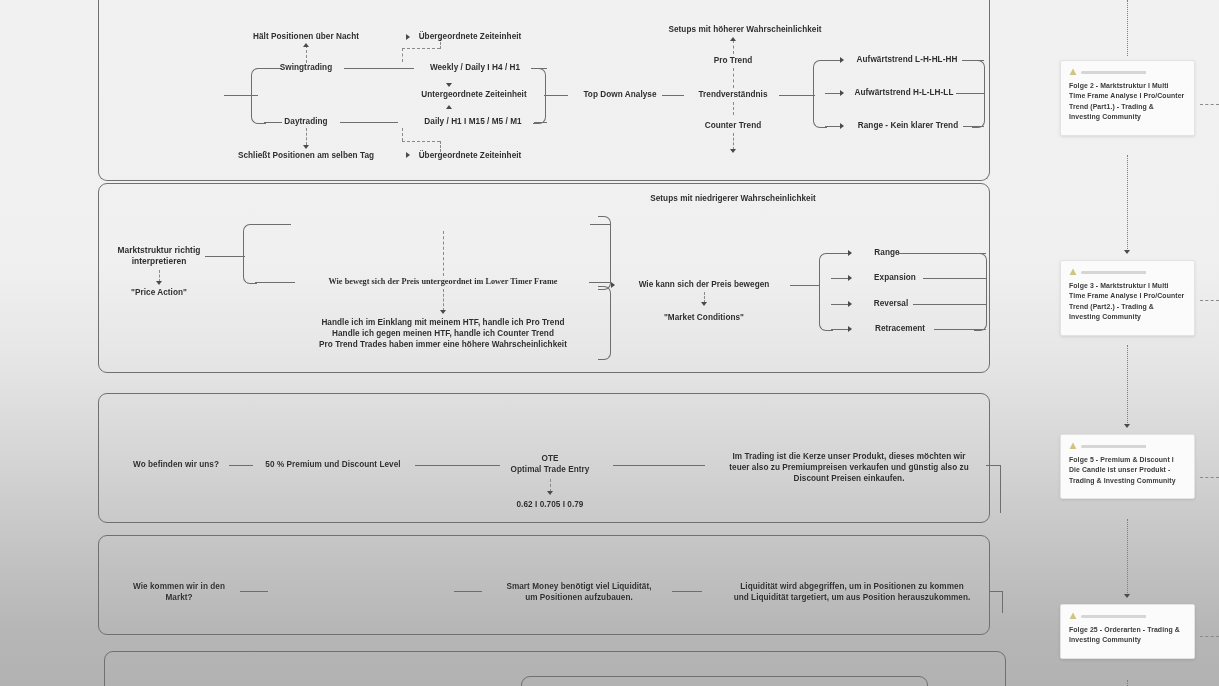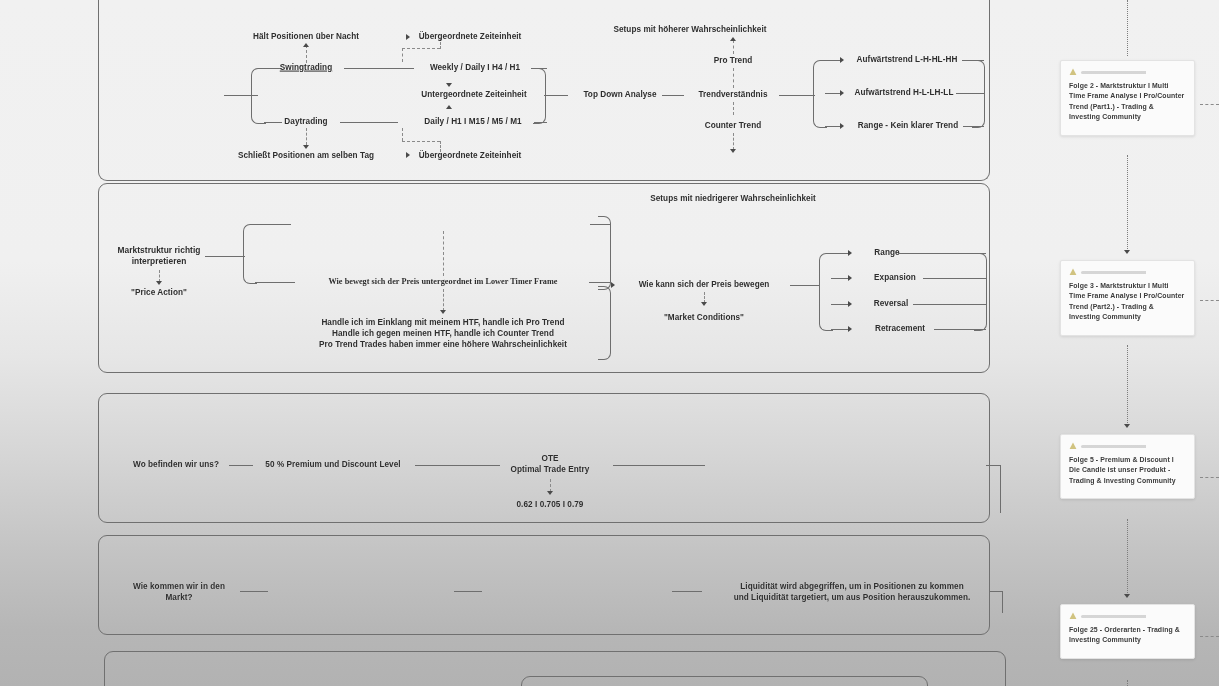--- a/index.html
+++ b/index.html
@@ -75,21 +75,21 @@
 
 <div id="canvas">
 
   <div class="frame" style="left:98px;top:-60px;width:890px;height:240px;border-top:none;border-radius:0 0 9px 9px;"></div>
 
   <div class="h" style="left:224px;top:95px;width:34px;"></div>
 
   <div class="br br-l" style="left:251px;top:68px;width:14px;height:54px;"></div>
 
   <div class="h" style="left:264px;top:68px;width:18px;"></div>
-  <div class="node" style="left:306px;top:68px;width:80px;text-decoration:underline;">Swingtrading</div>
+  <div class="node" style="left:306px;top:68px;width:80px;">Swingtrading</div>
   <div class="h" style="left:344px;top:68px;width:70px;"></div>
   <div class="node" style="left:475px;top:68px;width:130px;">Weekly / Daily I H4 / H1</div>
   <div class="h" style="left:531px;top:68px;width:16px;"></div>
 
   <div class="vd" style="left:306px;top:45px;height:18px;"></div>
   <div class="ar ar-up" style="left:303px;top:43px;"></div>
   <div class="node" style="left:306px;top:37px;width:150px;">Hält Positionen über Nacht</div>
 
   <div class="vd" style="left:402px;top:48px;height:14px;"></div>
   <div class="hd" style="left:402px;top:48px;width:38px;"></div>
@@ -122,21 +122,21 @@
 
   <div class="node" style="left:620px;top:95px;width:86px;">Top Down Analyse</div>
   <div class="h" style="left:662px;top:95px;width:22px;"></div>
   <div class="node" style="left:733px;top:95px;width:90px;">Trendverständnis</div>
   <div class="h" style="left:779px;top:95px;width:36px;"></div>
 
   <div class="vd" style="left:733px;top:68px;height:20px;"></div>
   <div class="node" style="left:733px;top:61px;width:70px;">Pro Trend</div>
   <div class="vd" style="left:733px;top:40px;height:14px;"></div>
   <div class="ar ar-up" style="left:730px;top:37px;"></div>
-  <div class="node" style="left:690px;top:30px;width:200px;">Setups mit höherer Wahrscheinlichkeit</div>
+  <div class="node" style="left:745px;top:30px;width:200px;">Setups mit höherer Wahrscheinlichkeit</div>
 
   <div class="vd" style="left:733px;top:102px;height:13px;"></div>
   <div class="node" style="left:733px;top:126px;width:70px;">Counter Trend</div>
   <div class="vd" style="left:733px;top:133px;height:17px;"></div>
   <div class="ar ar-dn" style="left:730px;top:149px;"></div>
   <div class="node" style="left:733px;top:159px;width:210px;margin-top:40px;">Setups mit niedrigerer Wahrscheinlichkeit</div>
 
   <div class="br br-l" style="left:813px;top:60px;width:13px;height:66px;"></div>
 
   <div class="h" style="left:825px;top:60px;width:16px;"></div>
@@ -220,29 +220,34 @@
   <div class="node" style="left:176px;top:465px;width:110px;">Wo befinden wir uns?</div>
   <div class="h" style="left:229px;top:465px;width:24px;"></div>
   <div class="node" style="left:333px;top:465px;width:170px;">50 % Premium und Discount Level</div>
   <div class="h" style="left:415px;top:465px;width:85px;"></div>
   <div class="node" style="left:550px;top:465px;width:120px;">OTE
 Optimal Trade Entry</div>
   <div class="vd" style="left:550px;top:479px;height:13px;"></div>
   <div class="ar ar-dn" style="left:547px;top:491px;"></div>
   <div class="node" style="left:550px;top:505px;width:110px;">0.62 I 0.705 I 0.79</div>
   <div class="h" style="left:613px;top:465px;width:92px;"></div>
+  <div class="node" style="left:849px;top:468px;width:310px;">Im Trading ist die Kerze unser Produkt, dieses möchten wir
+teuer also zu Premiumpreisen verkaufen und günstig also zu
+Discount Preisen einkaufen.</div>
   <div class="h" style="left:986px;top:465px;width:14px;"></div>
   <div class="v" style="left:1000px;top:465px;height:48px;"></div>
 
   <div class="frame" style="left:98px;top:535px;width:890px;height:98px;"></div>
 
   <div class="node" style="left:179px;top:593px;width:110px;">Wie kommen wir in den
 Markt?</div>
   <div class="h" style="left:240px;top:591px;width:28px;"></div>
   <div class="h" style="left:454px;top:591px;width:28px;"></div>
+  <div class="node" style="left:579px;top:593px;width:190px;">Smart Money benötigt viel Liquidität,
+um Positionen aufzubauen.</div>
   <div class="h" style="left:672px;top:591px;width:30px;"></div>
   <div class="node" style="left:852px;top:593px;width:290px;">Liquidität wird abgegriffen, um in Positionen zu kommen
 und Liquidität targetiert, um aus Position herauszukommen.</div>
   <div class="h" style="left:990px;top:591px;width:12px;"></div>
   <div class="v" style="left:1002px;top:591px;height:22px;"></div>
 
   <div class="frame" style="left:104px;top:651px;width:900px;height:90px;"></div>
   <div class="frame" style="left:521px;top:676px;width:405px;height:80px;"></div>
 
   <div class="card" style="left:1060px;top:60px;">

